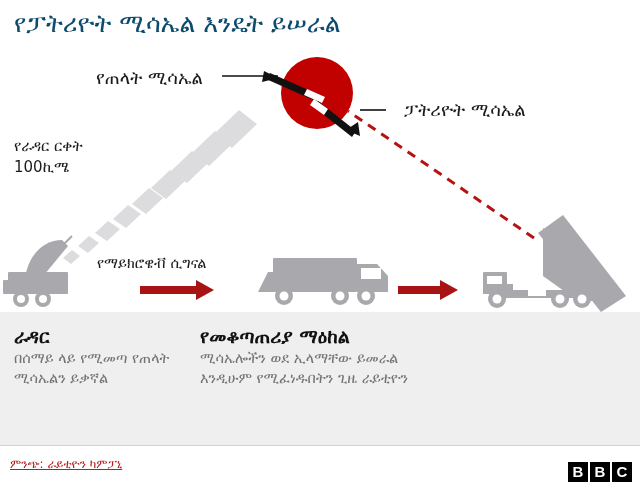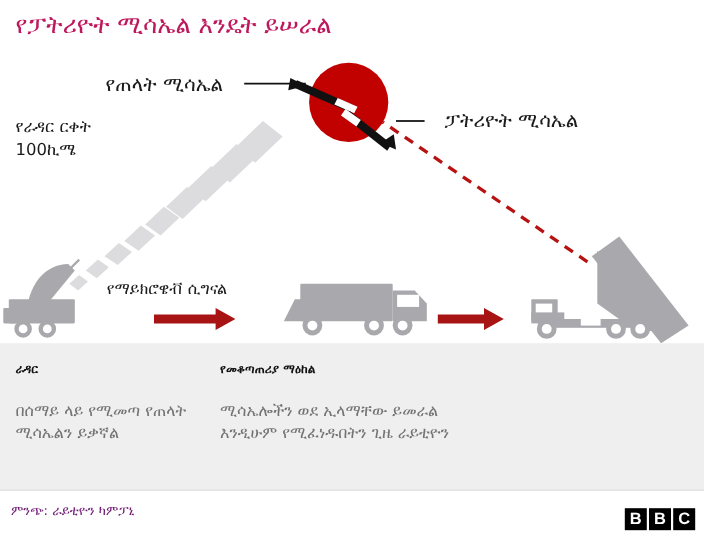--- a/index.html
+++ b/index.html
@@ -18,23 +18,23 @@
     background: #ffffff;
     overflow: hidden;
   }
   .abs { position: absolute; }
 
   
   #title {
     left: 14px;
     top: 6px;
     width: 600px;
-    font-size: 22px;
+    font-size: 25px;
     line-height: 36px;
-    color: #be185d;
+    color: #0c4a6e;
     font-weight: 400;
     letter-spacing: 0px;
     white-space: nowrap;
   }
 
   
   #scene {
     left: 0;
     top: 0;
     width: 640px;
@@ -45,21 +45,21 @@
   
   .callout {
     font-size: 18px;
     line-height: 19px;
     color: #1b1b1b;
     white-space: nowrap;
   }
   #label-enemy-missile { left: 96px; top: 68px; }
   #label-patriot-missile { left: 404px; top: 100px; }
   #label-radar-range {
-    left: 14px; top: 105px;
+    left: 14px; top: 136px;
     font-size: 15px; line-height: 21px;
     color: #1b1b1b;
     white-space: pre-line;
   }
   #label-microwave-signal {
     left: 97px; top: 255px;
     font-size: 14.5px;
     color: #1b1b1b;
     white-space: nowrap;
   }
@@ -70,25 +70,25 @@
     top: 312px;
     width: 640px;
     height: 133px;
     background: #efefef;
   }
   .column { position: absolute; top: 14px; }
   #col-radar     { left: 14px;  width: 180px; }
   #col-control   { left: 200px; width: 230px; }
   #col-launcher  { left: 440px; width: 196px; }
   .col-head {
-    font-size: 11px;
+    font-size: 19px;
     font-weight: bold;
     color: #111111;
     line-height: 20px;
-    margin-bottom: 19px;
+    margin-bottom: 3px;
     white-space: nowrap;
   }
   .col-body {
     font-size: 14.5px;
     line-height: 19.5px;
     color: #737373;
   }
 
   
   #footer {
@@ -96,22 +96,23 @@
     top: 445px;
     width: 640px;
     height: 42px;
     background: #ffffff;
     border-top: 1px solid #d2d2d2;
   }
   #source-text {
     left: 10px;
     top: 457px;
     font-size: 12px;
-    color: #701a75;
-    white-space: nowrap;
+    color: #b91c1c;
+    white-space: nowrap;
+    text-decoration: underline;
   }
   #bbc-logo {
     right: 8px;
     top: 462px;
     display: flex;
     gap: 2px;
   }
   .bbc-block {
     width: 20px;
     height: 20px;

